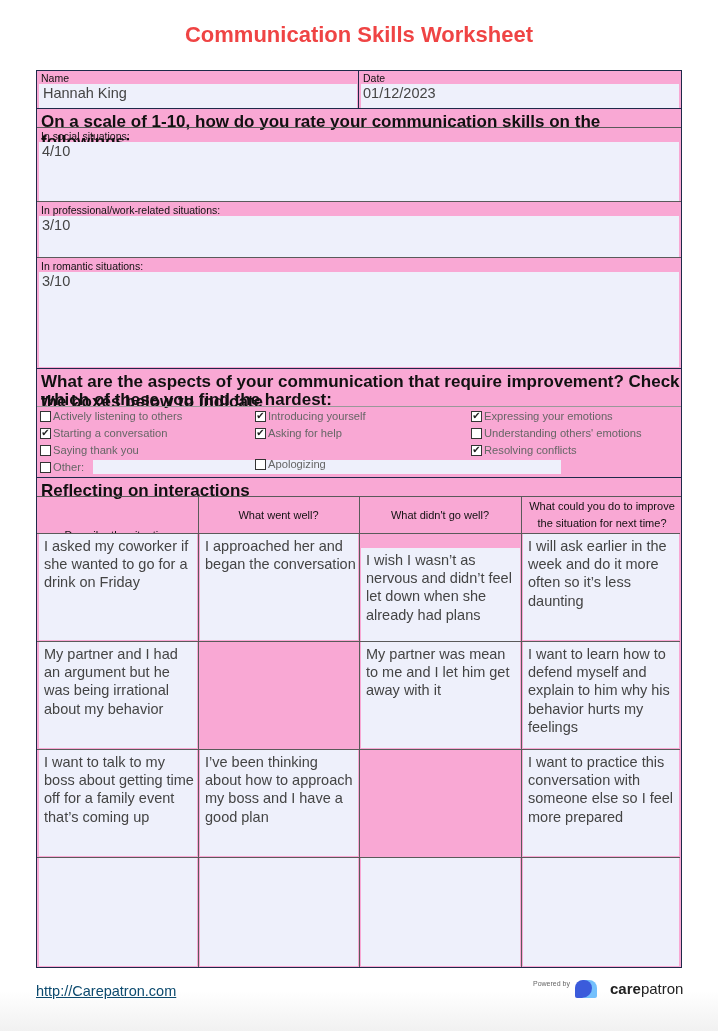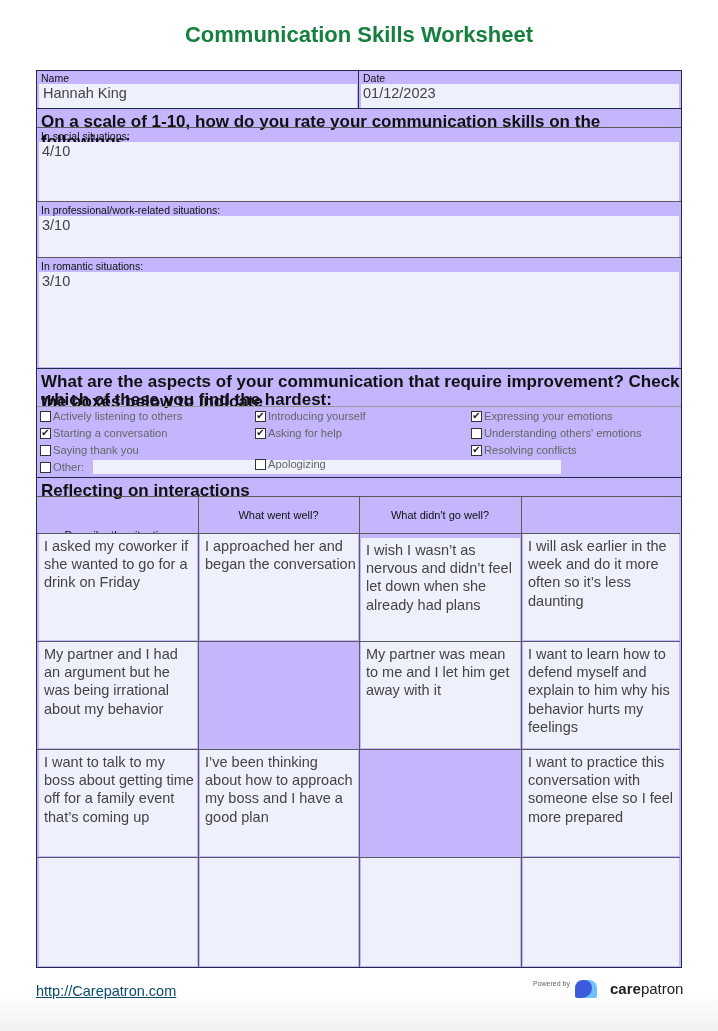--- a/index.html
+++ b/index.html
@@ -1,19 +1,19 @@
 <!DOCTYPE html>
 <html><head>
 <meta charset="utf-8">
 <style>
   html, body { margin:0; padding:0; }
   body { width:718px; height:1031px; background:#ffffff; font-family:"Liberation Sans", sans-serif; position:relative; overflow:hidden; }
   .bottom-fade { position:absolute; left:0; right:0; bottom:0; height:40px; background:linear-gradient(#ffffff,#f1f1f1); }
-  .title { position:absolute; top:22px; left:0; width:718px; text-align:center; font-weight:bold; font-size:22px; color:#15803d; }
-  .sheet { position:absolute; left:36px; top:70px; width:646px; height:898px; border:1.5px solid #1e2a4a; box-sizing:border-box; background:#c4b5fd; }
+  .title { position:absolute; top:22px; left:0; width:718px; text-align:center; font-weight:bold; font-size:22px; color:#ef4444; }
+  .sheet { position:absolute; left:36px; top:70px; width:646px; height:898px; border:1.5px solid #1e2a4a; box-sizing:border-box; background:#f9a8d4; }
   .abs { position:absolute; }
   .hline { position:absolute; left:0; right:0; height:0; border-top:1.5px solid #5a5a5a; }
   .hline.dark { border-top:1.5px solid #1e2a4a; }
   .vline { position:absolute; top:0; width:0; border-left:1.2px solid #5a5a5a; }
   .lbl { font-size:10.5px; color:#111; }
   .field { background:#eef0fb; }
   .val { font-size:14.5px; color:#444; }
   .q { font-size:17px; font-weight:bold; color:#111; }
   .cb-row { position:absolute; display:flex; align-items:center; font-size:11.2px; color:#666; }
   .box { width:11px; height:11px; border:1px solid #333; box-sizing:border-box; margin-right:2px; display:inline-flex; align-items:center; justify-content:center; font-size:10px; line-height:10px; color:#222; background:#fff; }
@@ -110,25 +110,29 @@
   </div>
 
   <div class="hline dark" style="top:406px;"></div>
 
   <div class="abs q" style="left:4px;top:410px;">Reflecting on interactions</div>
   <div class="hline" style="top:425px;"></div>
 
   <div class="abs hdr" style="left:0;top:456px;width:161px;">Describe the situation</div>
   <div class="abs hdr" style="left:161px;top:436px;width:161px;">What went well?</div>
   <div class="abs hdr" style="left:322px;top:436px;width:162px;">What didn't go well?</div>
+  <div class="abs hdr" style="left:484px;top:427px;width:162px;white-space:nowrap;overflow:hidden;">
+    <div>What could you do to improve</div>
+    <div>the situation for next time?</div>
+  </div>
 
   <div id="grid" class="abs" style="left:0;top:462px;width:643px;height:434px;">
       <div class="abs cell" style="left: 2px; top: 1px; width: 158px; height: 106px;">I asked my coworker if she wanted to go for a drink on Friday</div>
       <div class="abs cell" style="left: 163px; top: 1px; width: 158px; height: 106px;">I approached her and began the conversation</div>
-      <div class="abs cell" style="left: 324px; top: 5px; width: 159px; height: 109px;">I wish I wasn’t as nervous and didn’t feel let down when she already had plans</div>
+      <div class="abs cell" style="left: 324px; top: 15px; width: 159px; height: 109px;">I wish I wasn’t as nervous and didn’t feel let down when she already had plans</div>
       <div class="abs cell" style="left: 486px; top: 1px; width: 156px; height: 106px;">I will ask earlier in the week and do it more often so it’s less daunting</div>
       <div class="hline" style="top: 0px;"></div>
       <div class="abs cell" style="left: 2px; top: 109px; width: 158px; height: 106px;">My partner and I had an argument but he was being irrational about my behavior</div>
       <div class="abs cell" style="left: 324px; top: 109px; width: 159px; height: 106px;">My partner was mean to me and I let him get away with it</div>
       <div class="abs cell" style="left: 486px; top: 109px; width: 156px; height: 106px;">I want to learn how to defend myself and explain to him why his behavior hurts my feelings</div>
       <div class="hline" style="top: 108px;"></div>
       <div class="abs cell" style="left: 2px; top: 217px; width: 158px; height: 106px;">I want to talk to my boss about getting time off for a family event that’s coming up</div>
       <div class="abs cell" style="left: 163px; top: 217px; width: 158px; height: 106px;">I’ve been thinking about how to approach my boss and I have a good plan</div>
       <div class="abs cell" style="left: 486px; top: 217px; width: 156px; height: 106px;">I want to practice this conversation with someone else so I feel more prepared</div>
       <div class="hline" style="top: 216px;"></div>

